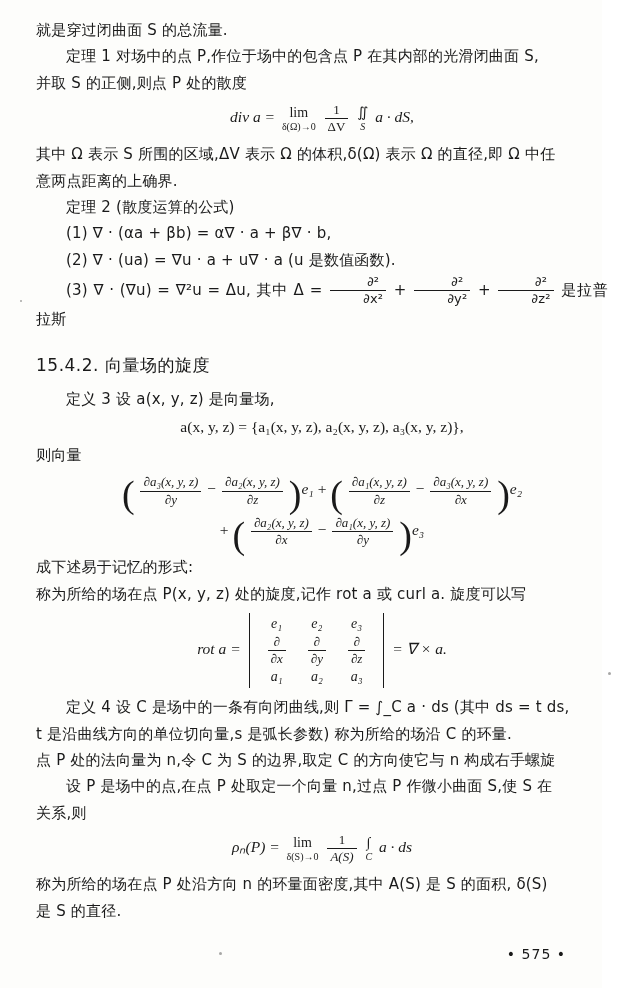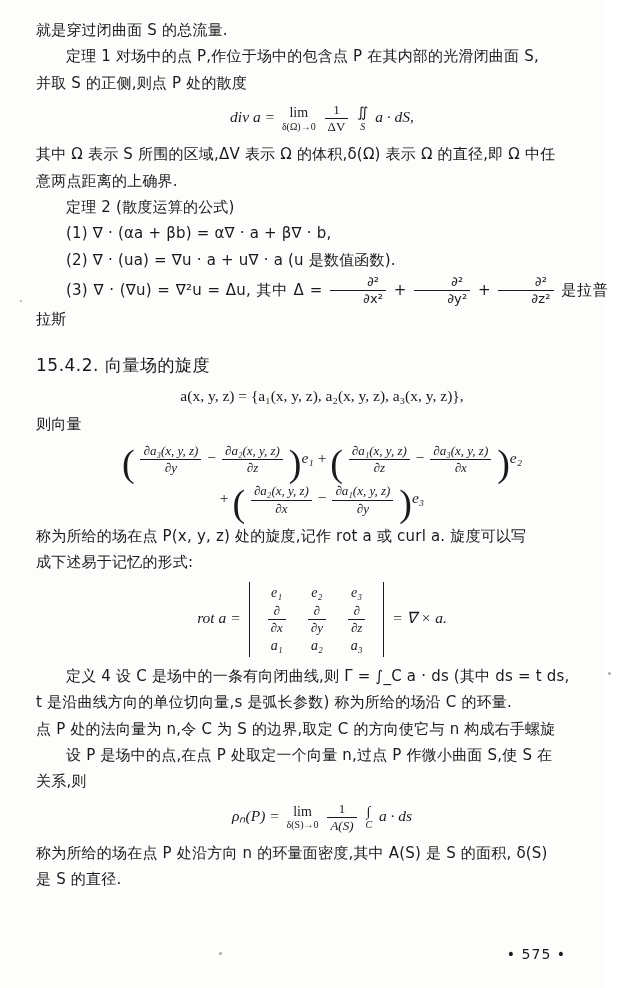--- a/index.html
+++ b/index.html
@@ -197,20 +197,24 @@
       <span>+</span>
       <span class="frac">
         <span class="num">∂²</span>
         <span class="den">∂z²</span>
       </span>
       <span>是拉普拉斯</span>
     </p>
 
     <h2 class="section">15.4.2. 向量场的旋度</h2>
 
+    <p class="para indent2 cjk">
+      <span class="bold">定义 3</span>
+      <span>设 a(x, y, z) 是向量场,</span>
+    </p>
 
     <div class="eq">a(x, y, z) = {a₁(x, y, z), a₂(x, y, z), a₃(x, y, z)},</div>
 
     <p class="para cjk">则向量</p>
 
     <div class="eq">
       <span class="paren-big">(</span>
       <span class="frac">
         <span class="num it">∂a₃(x, y, z)</span>
         <span class="den it">∂y</span>
@@ -243,22 +247,22 @@
         <span class="den it">∂x</span>
       </span>
       <span>−</span>
       <span class="frac">
         <span class="num it">∂a₁(x, y, z)</span>
         <span class="den it">∂y</span>
       </span>
       <span class="paren-big">)</span><span class="it">e₃</span>
     </div>
 
+    <p class="para cjk">成下述易于记忆的形式:</p>
     <p class="para cjk">称为所给的场在点 P(x, y, z) 处的旋度,记作 rot a 或 curl a. 旋度可以写</p>
-    <p class="para cjk">成下述易于记忆的形式:</p>
 
     <div class="eq">
       <span class="it">rot a =</span>
       <span class="det">
         <table>
           <tbody>
               <tr>
             <td>e₁</td>
             <td>e₂</td>
             <td>e₃</td>

